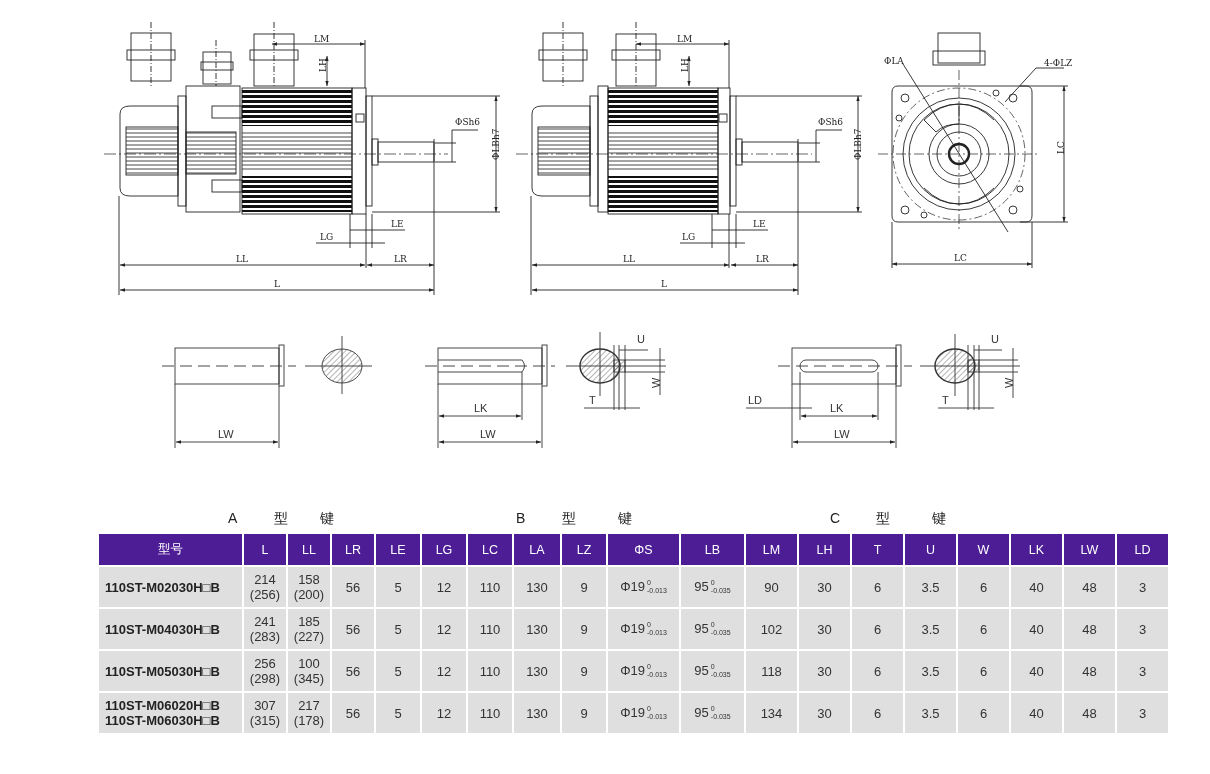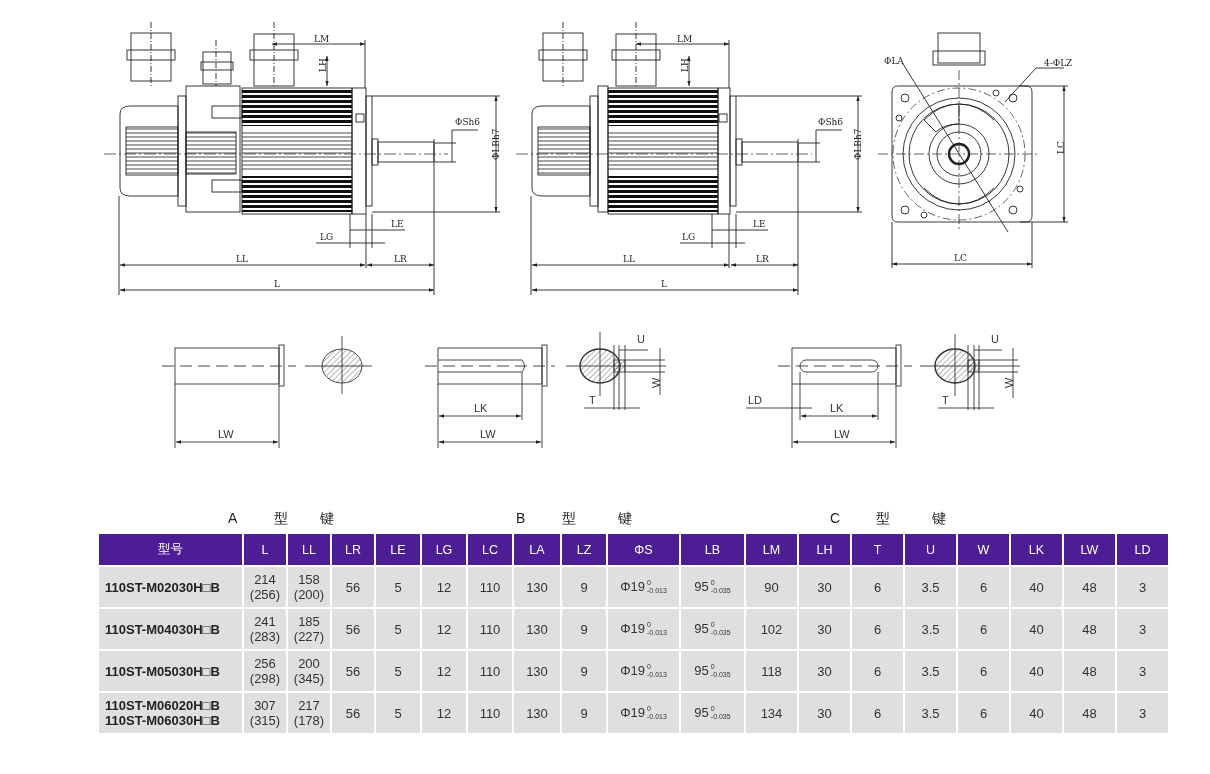--- a/index.html
+++ b/index.html
@@ -382,21 +382,21 @@
       </tr>
       <tr>
         <td class="model">
           <div>110ST-M05030H□B</div>
         </td>
         <td>
           <div>256</div>
           <div>(298)</div>
         </td>
         <td>
-          <div>200</div>
+          <div>100</div>
           <div>(345)</div>
         </td>
         <td>56</td>
         <td>5</td>
         <td>12</td>
         <td>110</td>
         <td>130</td>
         <td>9</td>
         <td><span>Φ19</span><span class="tol"><span>0</span><span>-0.013</span></span></td>
         <td><span>95</span><span class="tol"><span>0</span><span>-0.035</span></span></td>

